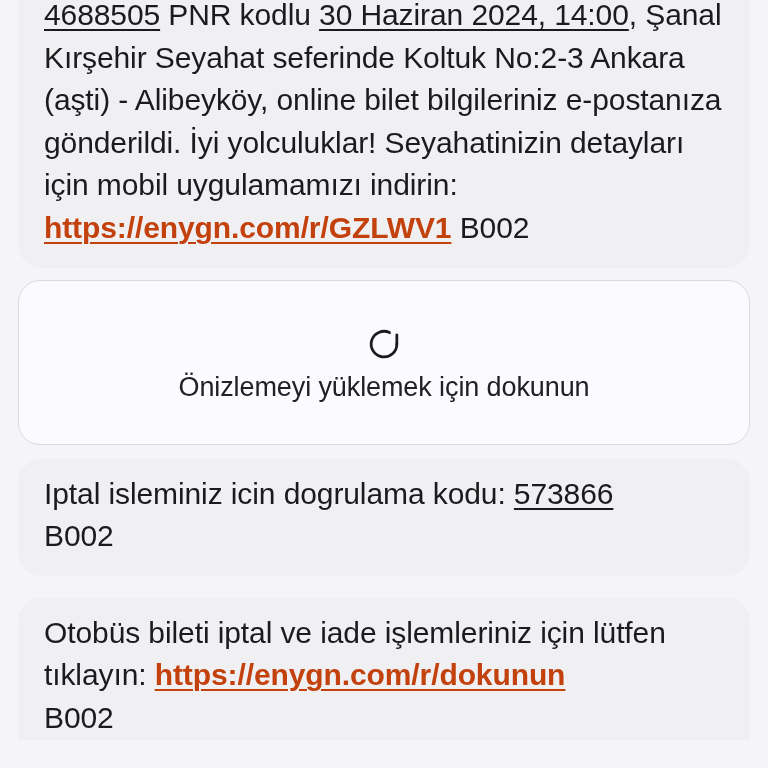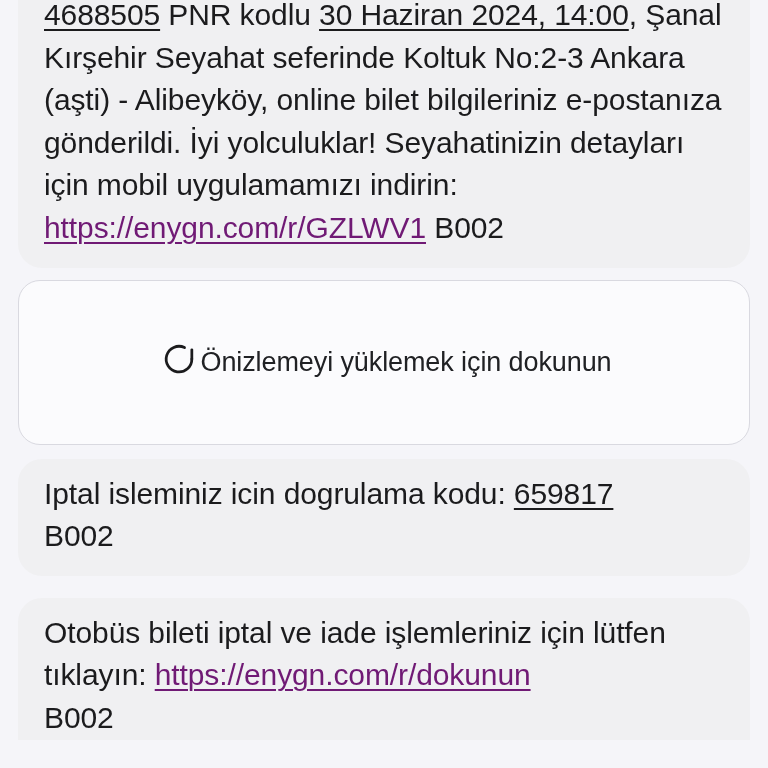--- a/index.html
+++ b/index.html
@@ -48,31 +48,32 @@
   }
   .bubble .ul {
     text-decoration: underline;
     text-underline-offset: 4px;
     text-decoration-thickness: 2px;
   }
   .bubble .link {
     text-decoration: underline;
     text-underline-offset: 4px;
     text-decoration-thickness: 2px;
-    color: #701a75;
+    color: #c2410c;
+    font-weight: bold;
   }
   
   .preview-card {
     margin-top: 12px;
     height: 165px;
     border: 1px solid #d9d9e0;
     border-radius: 22px;
     background: #fbfbfd;
     display: flex;
-    flex-direction: row;
+    flex-direction: column;
     align-items: center;
     justify-content: center;
     box-sizing: border-box;
   }
   .reload-icon {
     width: 44px;
     height: 44px;
     display: block;
     margin-bottom: 6px;
   }
@@ -107,21 +108,21 @@
       <svg class="reload-icon" viewBox="0 0 48 48">
         <path d="M38 14 V24" stroke="#1b1b1d" stroke-width="3" stroke-linecap="round" fill="none"></path>
         <path d="M38 24 A14 14 0 1 1 30 11.5" stroke="#1b1b1d" stroke-width="3" stroke-linecap="round" fill="none"></path>
       </svg>
       <div class="preview-label">Önizlemeyi yüklemek için dokunun</div>
     </div>
 
     <div class="gap"></div>
 
     <div class="bubble">
-      <span>Iptal isleminiz icin dogrulama kodu: </span><span class="ul">659817</span><br><span>B002</span>
+      <span>Iptal isleminiz icin dogrulama kodu: </span><span class="ul">573866</span><br><span>B002</span>
     </div>
 
     <div class="gap-lg"></div>
 
     <div class="bubble clipped">
       <span>Otobüs bileti iptal ve iade işlemleriniz için lütfen tıklayın: </span><span class="link">https://enygn.com/r/dokunun</span><br><span>B002</span>
     </div>
 
   </div>
 </div>

